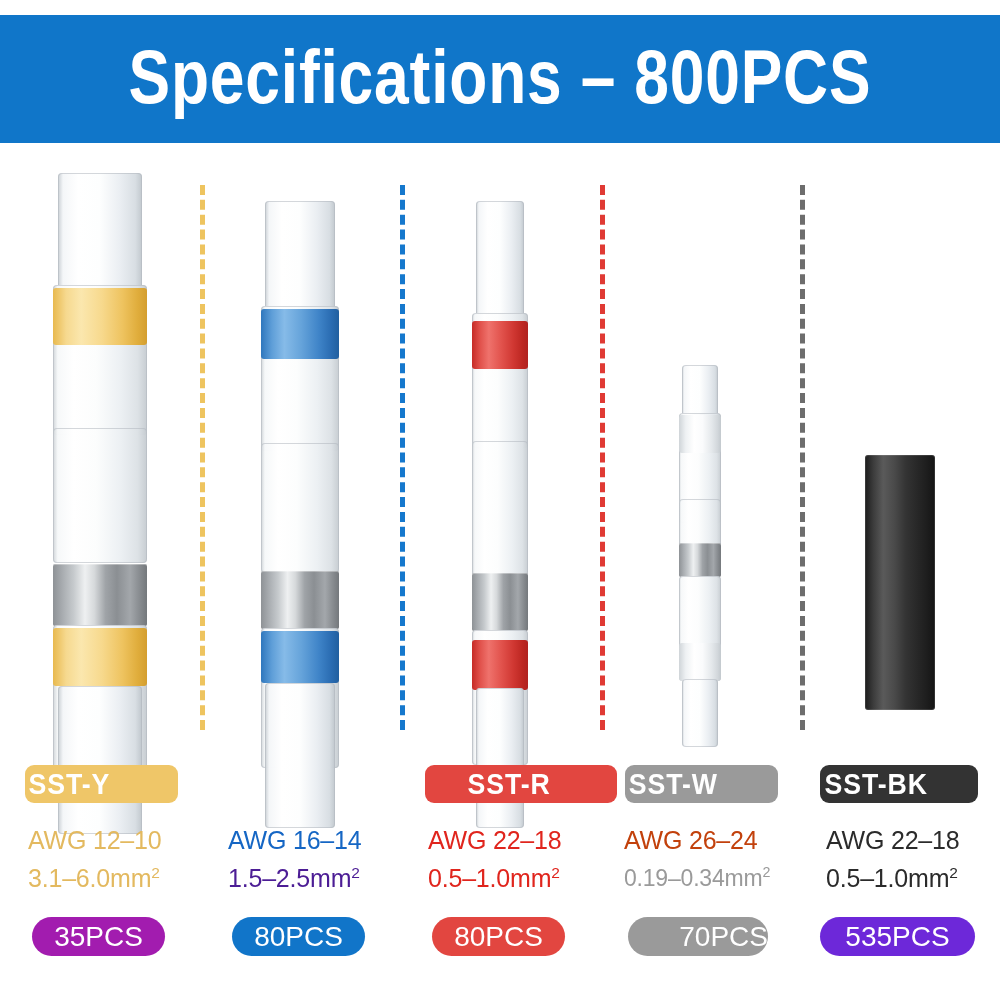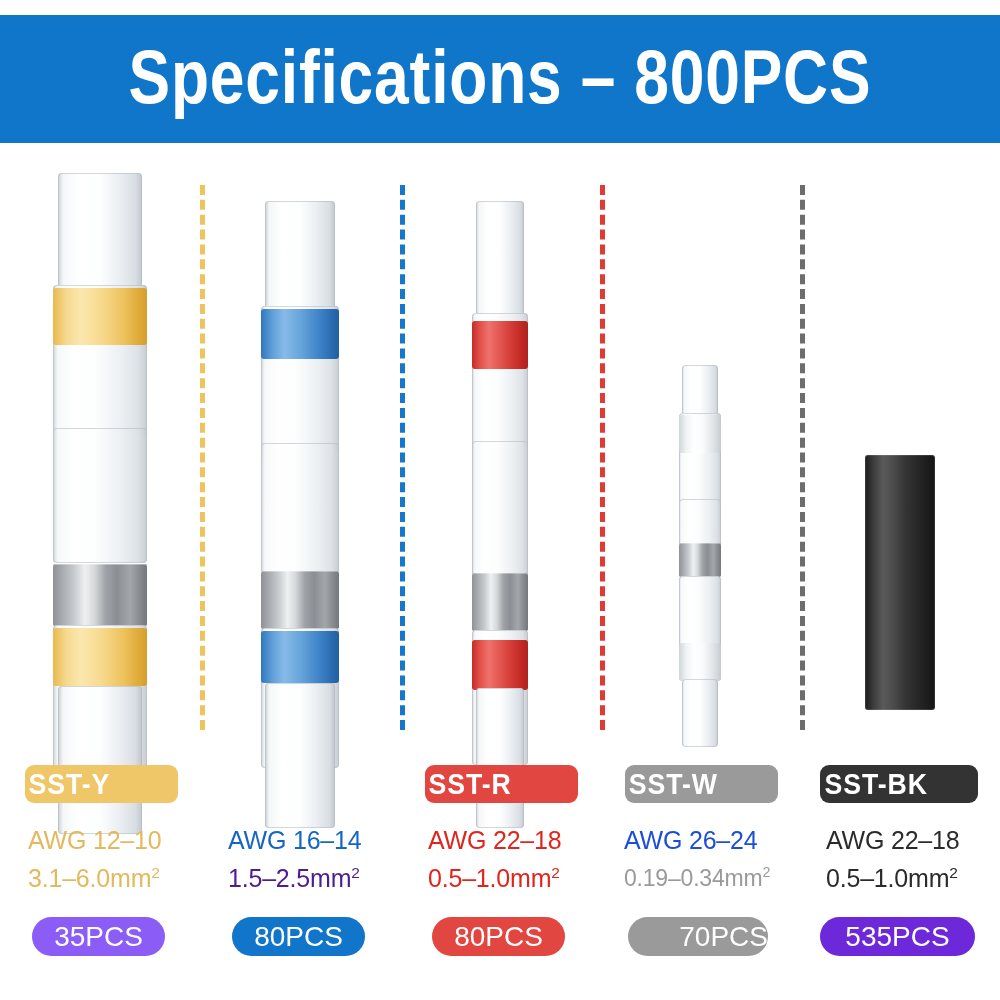--- a/index.html
+++ b/index.html
@@ -324,54 +324,54 @@
 <div class="spec-row">
 
   <div class="spec-col sc-0">
     <div class="name-badge" style="background:#efc668;">
       <span>SST-Y</span>
     </div>
     <div class="spec-lines">
       <div class="spec-line" style="color:#e3b95f;">AWG 12–10</div>
       <div class="spec-line" style="color:#e3b95f;"><span>3.1–6.0mm</span><sup>2</sup></div>
     </div>
-    <div class="qty-pill" style="background:#8b5cf6;align-items:center;">
+    <div class="qty-pill" style="background:#a21caf;align-items:center;">
       <span>35PCS</span>
     </div>
   </div>
 
   <div class="spec-col sc-1">
     <div class="spec-lines">
       <div class="spec-line" style="color:#1566c4;">AWG 16–14</div>
       <div class="spec-line" style="color:#4c1d95;"><span>1.5–2.5mm</span><sup>2</sup></div>
     </div>
     <div class="qty-pill" style="background:#1175c9;">
       <span>80PCS</span>
     </div>
   </div>
 
   <div class="spec-col sc-2">
-    <div class="name-badge" style="background:#e24640;">
+    <div class="name-badge" style="background:#e24640;padding-left:39px;">
       <span>SST-R</span>
     </div>
     <div class="spec-lines">
       <div class="spec-line" style="color:#e0251d;">AWG 22–18</div>
       <div class="spec-line" style="color:#e0251d;"><span>0.5–1.0mm</span><sup>2</sup></div>
     </div>
     <div class="qty-pill" style="background:#e24640;">
       <span>80PCS</span>
     </div>
   </div>
 
   <div class="spec-col sc-3">
     <div class="name-badge" style="background:#9a9a9a;">
       <span>SST-W</span>
     </div>
     <div class="spec-lines">
-      <div class="spec-line" style="color:#1d4ed8;">AWG 26–24</div>
+      <div class="spec-line" style="color:#c2410c;">AWG 26–24</div>
       <div class="spec-line" style="color:#9a9a9a; font-size:23px;"><span>0.19–0.34mm</span><sup>2</sup></div>
     </div>
     <div class="qty-pill" style="background:#9a9a9a;justify-content:flex-end;">
       <span>70PCS</span>
     </div>
   </div>
 
   <div class="spec-col sc-4">
     <div class="name-badge" style="background:#333333;">
       <span>SST-BK</span>

